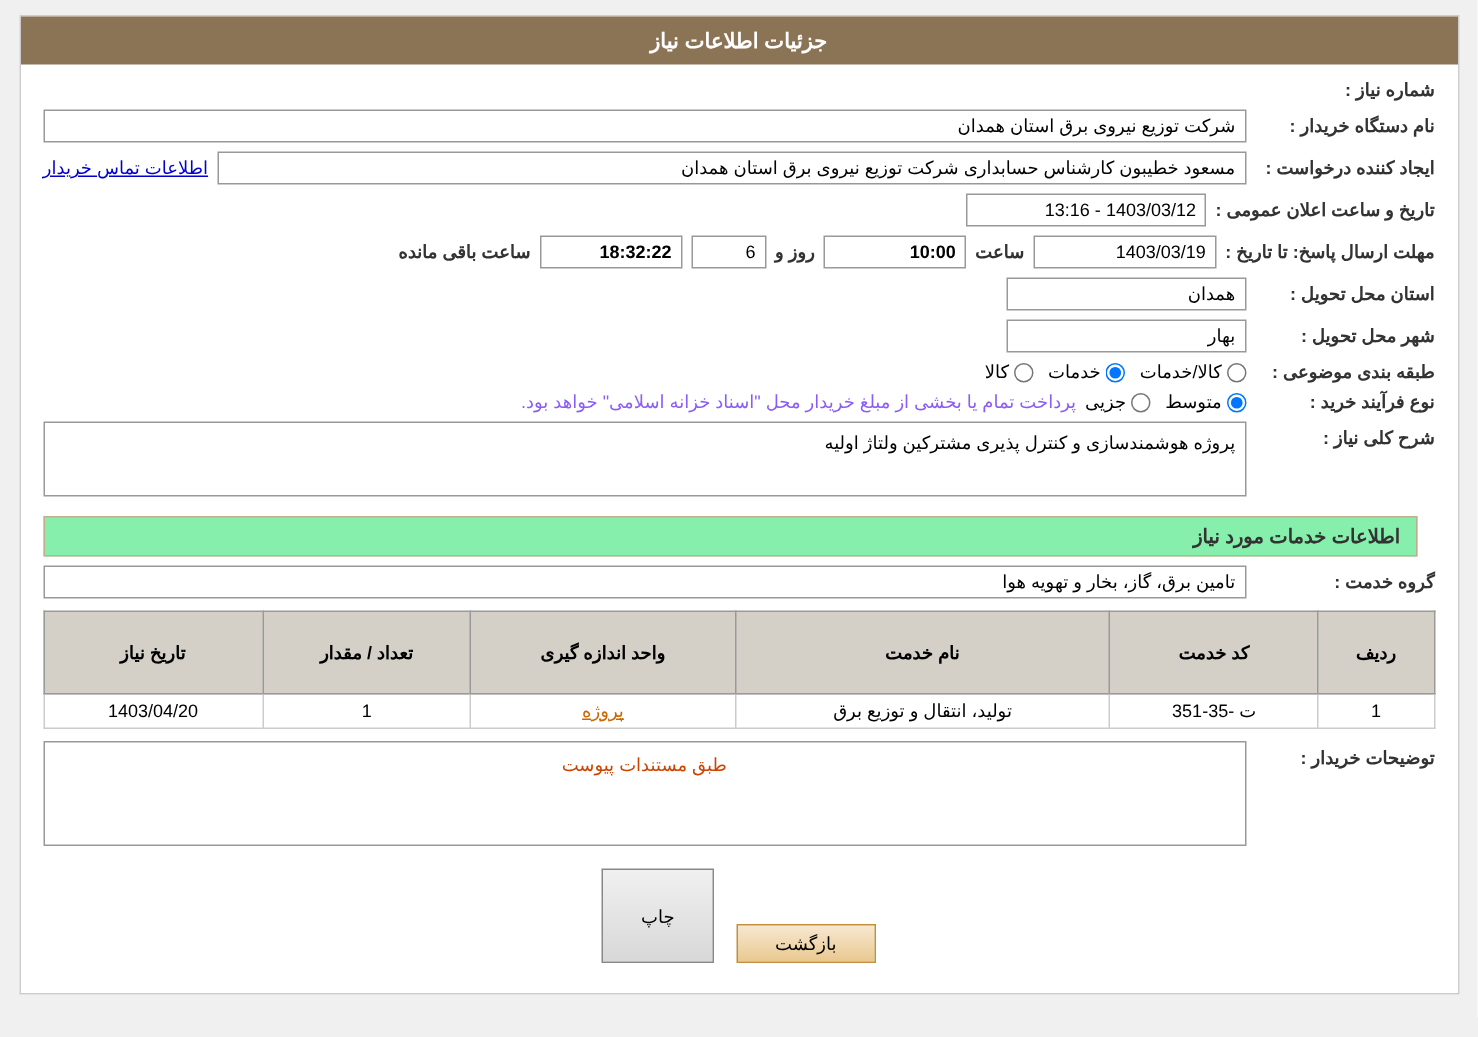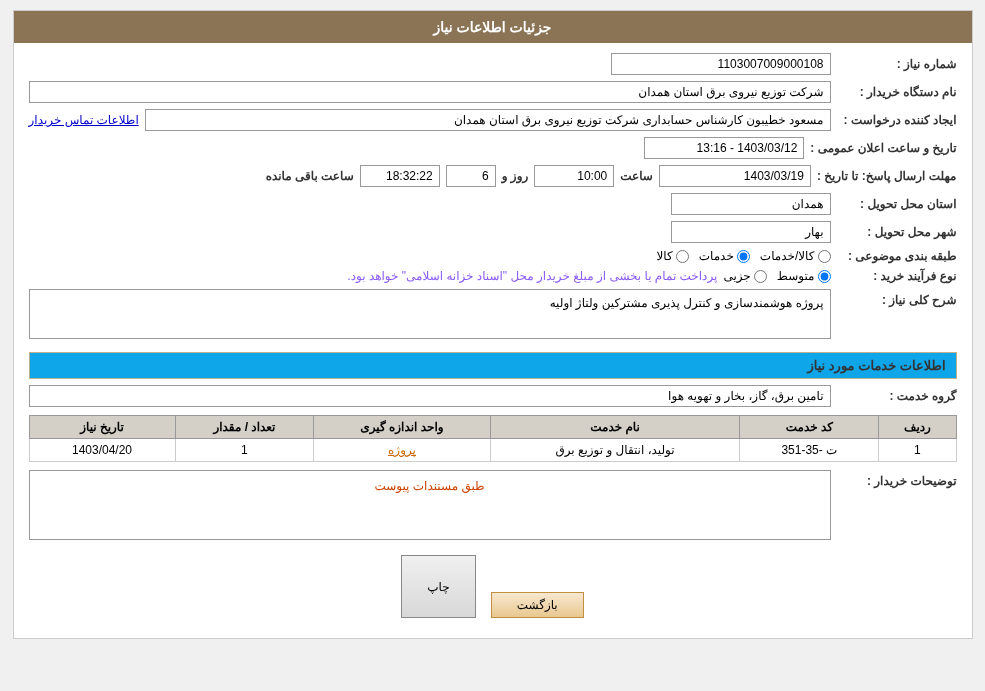--- a/index.html
+++ b/index.html
@@ -24,26 +24,26 @@
       color: #fff;
       text-align: center;
       padding: 8px 12px;
       font-size: 14px;
       font-weight: bold;
     }
     .content {
       padding: 10px 15px;
     }
     .section-title {
-      background: #0ea5e9;
+      background: #86efac;
       color: #333;
       padding: 5px 10px;
       font-weight: bold;
       font-size: 13px;
-      margin: 10px 0 6px 0;
+      margin: 10px 12px 6px 0;
       border: 1px solid #c0b090;
     }
     .form-row {
       display: flex;
       align-items: center;
       margin-bottom: 6px;
       gap: 6px;
     }
     .label {
       color: #333;
@@ -67,24 +67,25 @@
     .field-wide {
       flex: 1;
     }
     .field-fixed-lg {
       width: 220px;
     }
     .field-fixed-md {
       width: 160px;
     }
     .field-date {
-      width: 152px;
+      width: 122px;
     }
     .field-time {
-      width: 80px;
+      width: 95px;
+      font-weight: bold;
     }
     .field-days {
       width: 50px;
     }
     .link-blue {
       color: #0000cc;
       text-decoration: underline;
       cursor: pointer;
     }
     .radio-group {
@@ -114,21 +115,21 @@
       margin: 8px 0;
     }
     table.data-table {
       width: 100%;
       border-collapse: collapse;
       font-size: 12px;
     }
     table.data-table th {
       background: #d4d0c8;
       border: 1px solid #999;
-      padding: 4px 8px;
+      padding: 20px 8px;
       text-align: center;
       font-weight: bold;
     }
     table.data-table td {
       border: 1px solid #ccc;
       padding: 4px 11px;
       text-align: center;
     }
     table.data-table tr:nth-child(even) td {
       background: #f9f9f9;
@@ -174,21 +175,20 @@
 <div class="page-container">
 
   <div class="header-bar">
     <span>جزئیات اطلاعات نیاز</span>
   </div>
 
   <div class="content">
 
     <div class="form-row">
       <span class="label">شماره نیاز :</span>
-      <div class="field-box field-fixed-lg">1103007009000108</div>
     </div>
 
     <div class="form-row">
       <span class="label">نام دستگاه خریدار :</span>
       <div class="field-box field-wide">شرکت توزیع نیروی برق استان همدان</div>
     </div>
 
     <div class="form-row">
       <span class="label">ایجاد کننده درخواست :</span>
       <div class="field-box" style="flex:1;">مسعود خطیبون کارشناس حسابداری شرکت توزیع نیروی برق استان همدان</div>

